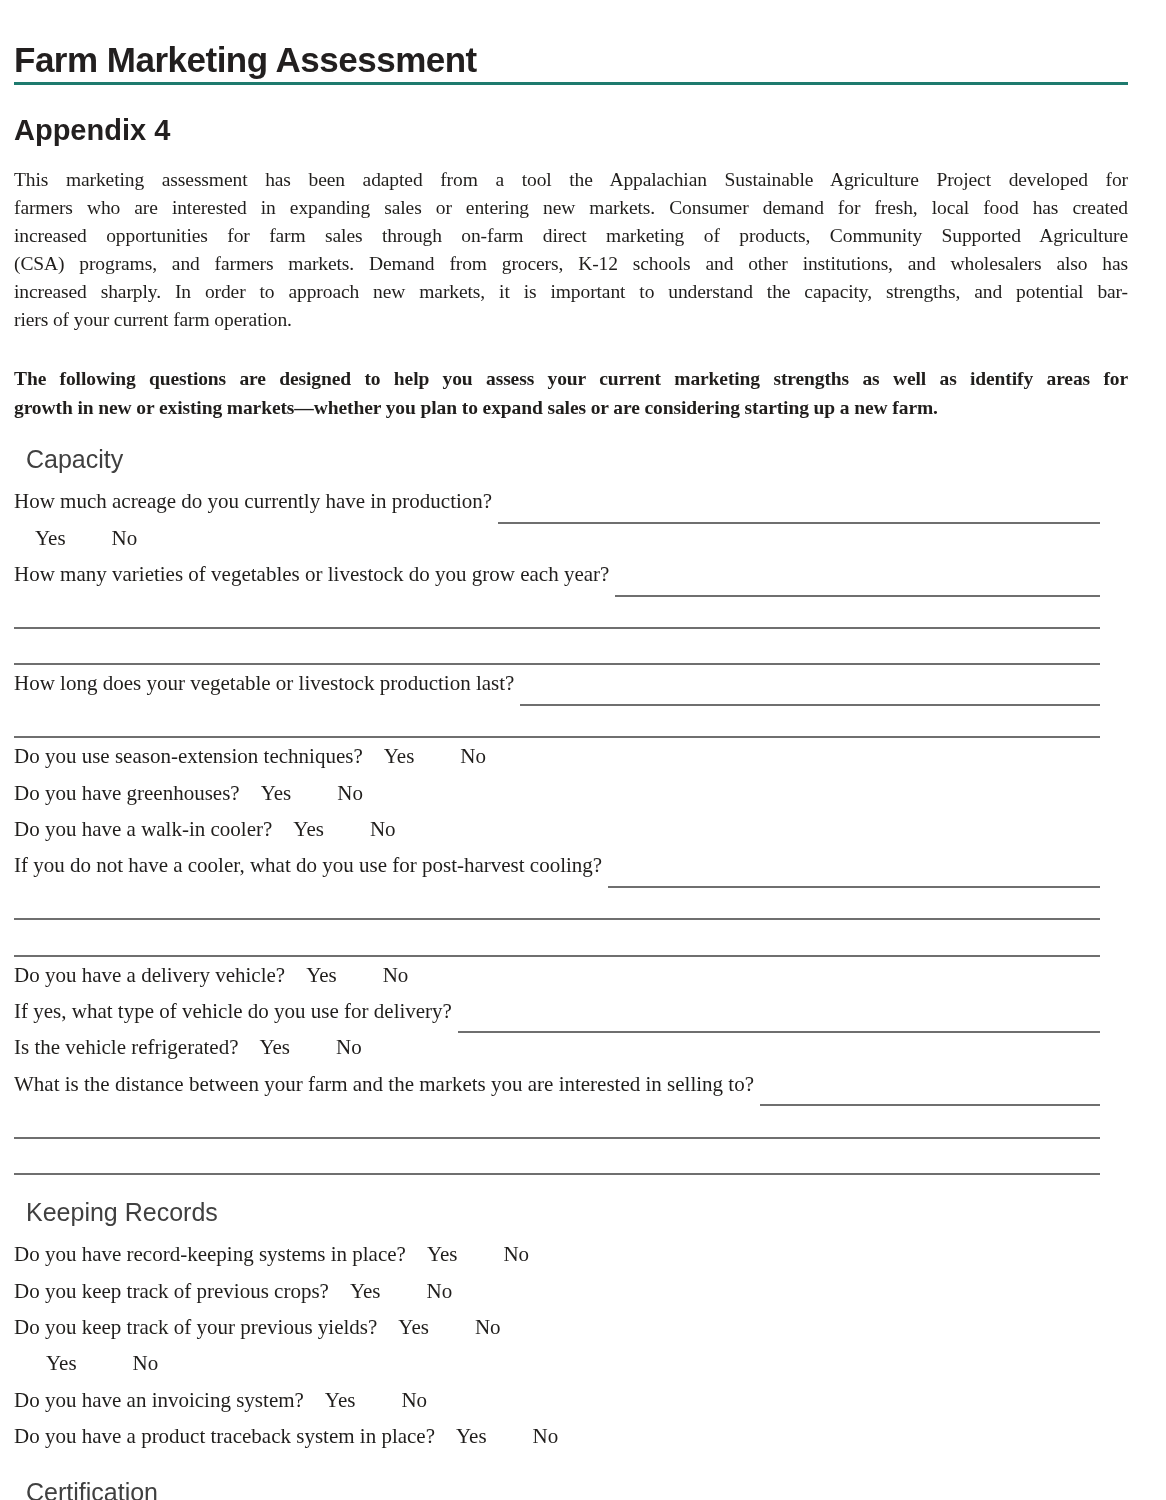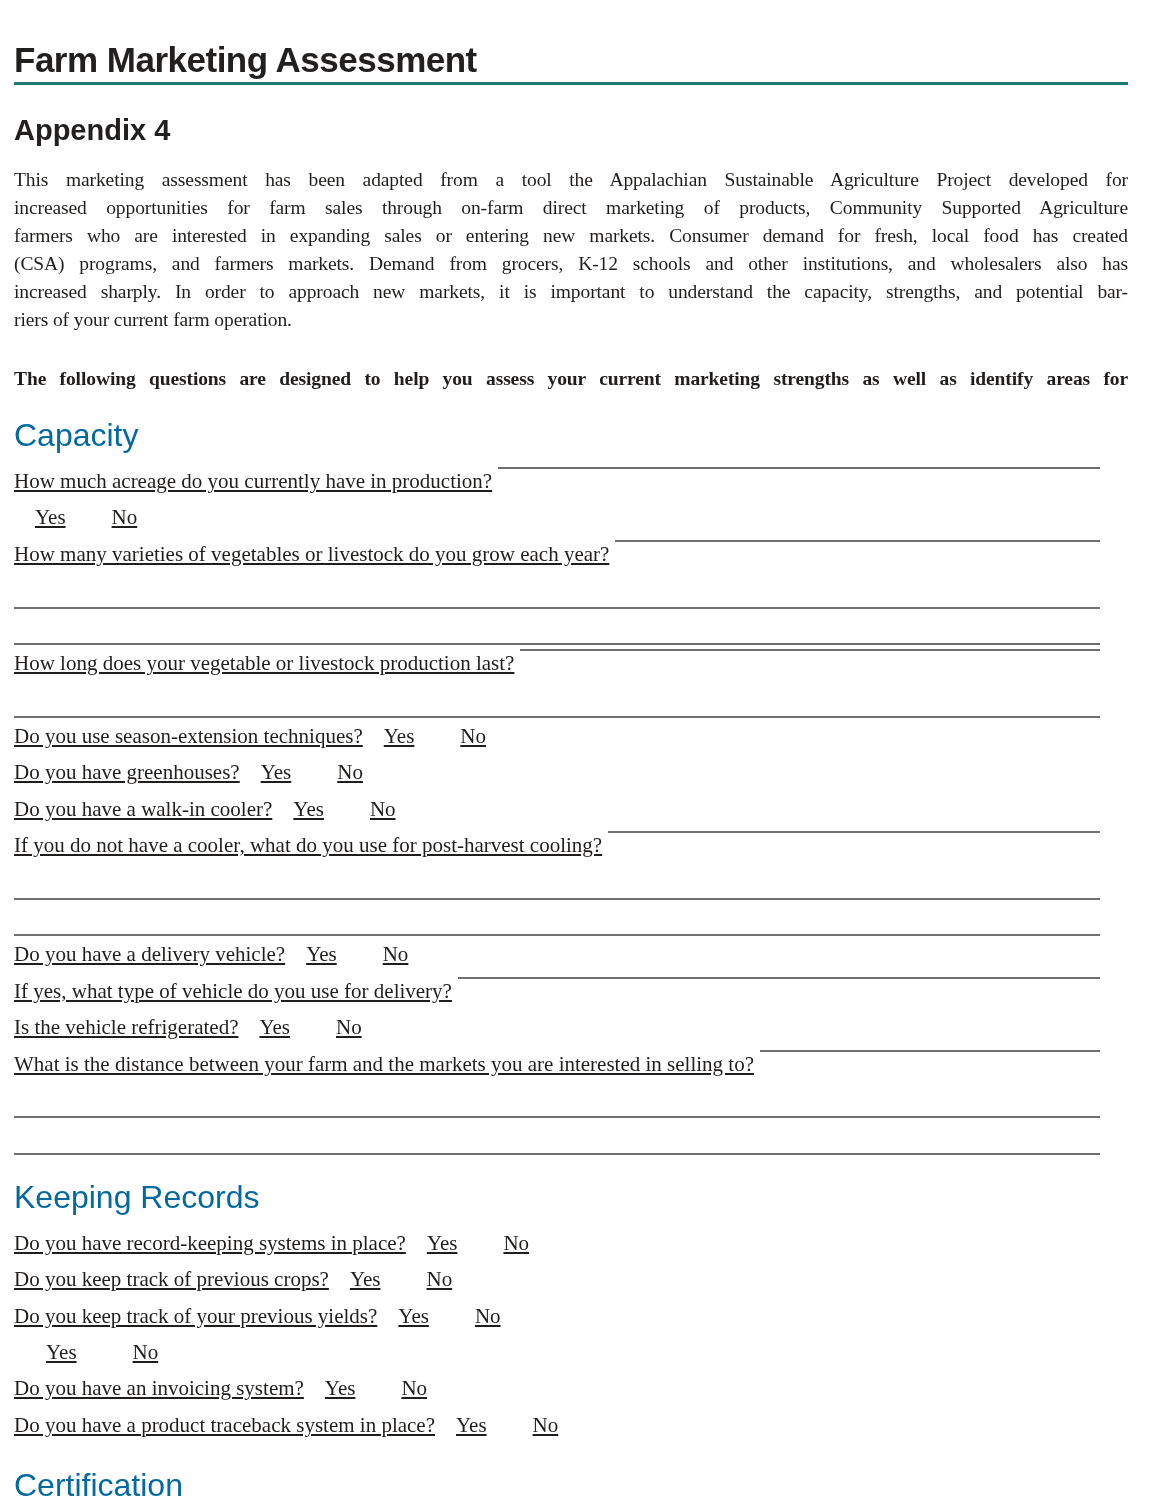--- a/index.html
+++ b/index.html
@@ -24,25 +24,25 @@
     margin-top:30px; line-height:1.1;
   }
 
   .intro { margin-top:19px; font-size:19.5px; line-height:28px; letter-spacing:-0.1px; }
   .intro .line { text-align:justify; text-align-last:justify; }
   .intro .line.last { text-align-last:auto; }
   .intro-bold { margin-top:30px; font-weight:bold; font-size:19.5px; line-height:29px; }
 
   h3.section-heading {
     font-family:"Liberation Sans", sans-serif;
-    font-weight:normal; font-size:32px; color:#0369a1;
-    margin-top:22px; margin-bottom:8px; line-height:1.25;
+    font-weight:normal; font-size:25px; color:#404040;
+    margin-top:22px; margin-bottom:8px; line-height:1.25;margin-left:12px;
   }
 
-  .row { display:flex; align-items:flex-start; line-height:36.4px; font-size:21px;text-decoration:underline; }
+  .row { display:flex; align-items:flex-end; line-height:36.4px; font-size:21px; }
   .q-text { white-space:pre; }
   .q-yes { margin-left:21px; }
   .q-no  { margin-left:46px; }
   .row.wide .q-yes { margin-left:32px; }
   .row.wide .q-no  { margin-left:56px; }
 
   .fill-line {
     flex:1; border-bottom:2px solid #6f6f6f;
     position:relative; top:4px;
     margin-left:6px; margin-right:28px;
@@ -57,28 +57,29 @@
 <body>
 
 <div class="page">
   <h1 class="doc-title">Farm Marketing Assessment</h1>
   <div class="title-rule"></div>
 
   <h2 class="appendix-title">Appendix 4</h2>
 
   <div class="intro" id="intro-lines">
       <div class="line">This marketing assessment has been adapted from a tool the Appalachian Sustainable Agriculture Project developed for</div>
+      <div class="line">farmers who are interested in expanding sales or entering new markets. Consumer demand for fresh, local food has created</div>
       <div class="line">increased opportunities for farm sales through on-farm direct marketing of products, Community Supported Agriculture</div>
-      <div class="line">farmers who are interested in expanding sales or entering new markets. Consumer demand for fresh, local food has created</div>
       <div class="line">(CSA) programs, and farmers markets. Demand from grocers, K-12 schools and other institutions, and wholesalers also has</div>
       <div class="line">increased sharply. In order to approach new markets, it is important to understand the capacity, strengths, and potential bar-</div>
       <div class="line last">riers of your current farm operation.</div>
     </div>
   <div class="intro intro-bold" id="intro-bold-lines">
       <div class="line">The following questions are designed to help you assess your current marketing strengths as well as identify areas for</div>
+      <div class="line last">growth in new or existing markets—whether you plan to expand sales or are considering starting up a new farm.</div>
     </div>
 
   <div id="sections">
       <h3 class="section-heading">Capacity</h3>
       <div class="row">
         <span class="q-text">How much acreage do you currently have in production?</span>
         <span class="fill-line"></span>
       </div>
       <div class="row">
         <span class="q-yes">Yes</span>

